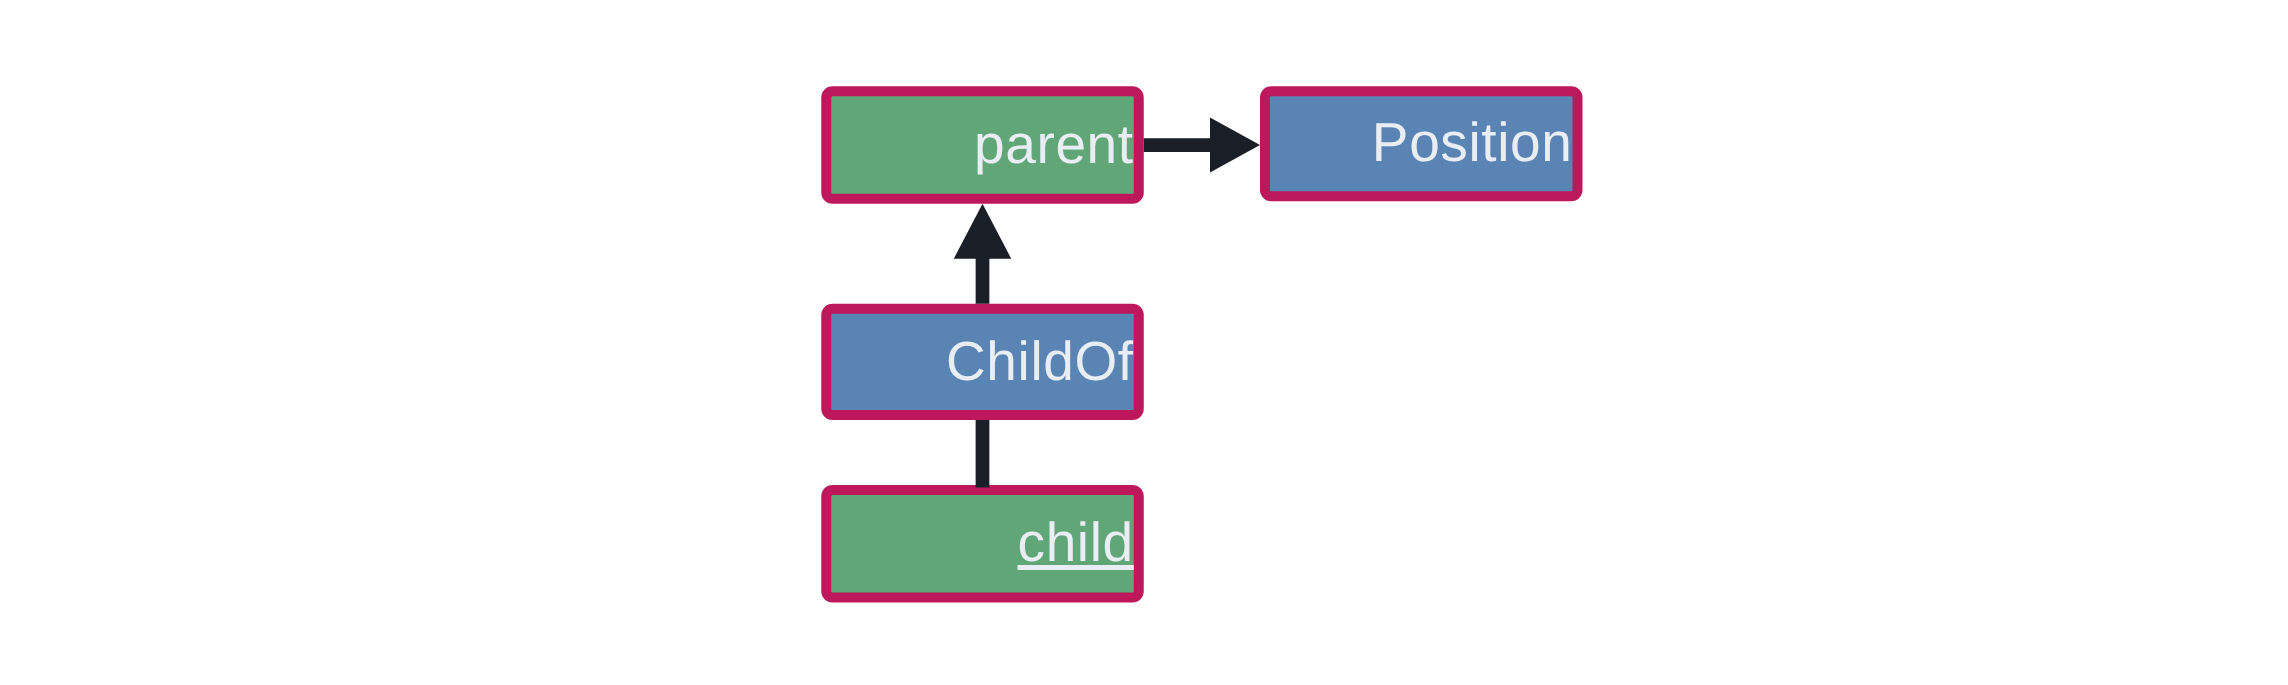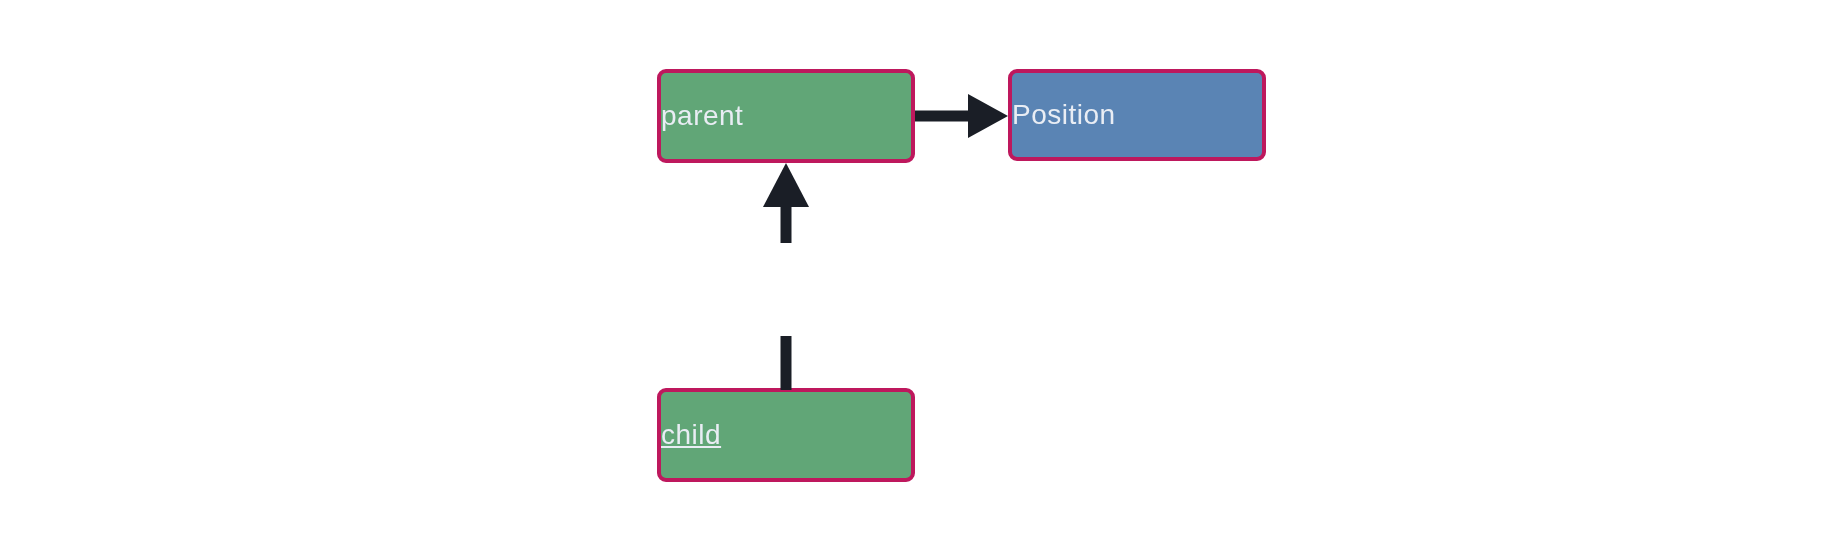--- a/index.html
+++ b/index.html
@@ -11,26 +11,26 @@
     position: relative;
     width: 1830px;
     height: 548px;
     background: #ffffff;
     overflow: hidden;
     font-family: "Liberation Sans", sans-serif;
   }
   .node {
     position: absolute;
     box-sizing: border-box;
-    border: 4px solid #be185d;
+    border: 8px solid #be185d;
     border-radius: 9px;
     display: flex;
     align-items: center;
-    justify-content: flex-start;
-    font-size: 28px;
+    justify-content: flex-end;
+    font-size: 44px;
     font-weight: 400;
     color: #E9EDF4;
     letter-spacing: 0.5px;
   }
   .node--entity { background: #61A677; }
   .node--component { background: #5A84B4; }
 
   .node-parent   { left: 657px;  top: 69px;  width: 258px; height: 94px; }
   .node-position { left: 1008px; top: 69px;  width: 258px; height: 92px; }
   .node-childof  { left: 657px;  top: 243px; width: 258px; height: 93px; }
@@ -52,20 +52,23 @@
 <div class="canvas">
 
   <div class="node node--entity node-parent">
     <span>parent</span>
   </div>
 
   <div class="node node--component node-position">
     <span>Position</span>
   </div>
 
+  <div class="node node--component node-childof">
+    <span>ChildOf</span>
+  </div>
 
   <div class="node node--entity node-child">
     <span>child</span>
   </div>
 
   <svg class="edges" viewBox="0 0 1830 548" xmlns="http://www.w3.org/2000/svg">
 
     <g>
       <line class="edge-stroke" x1="915" y1="116" x2="968" y2="116"></line>
       <polygon class="edge-fill" points="968,94 1008,116 968,138"></polygon>

